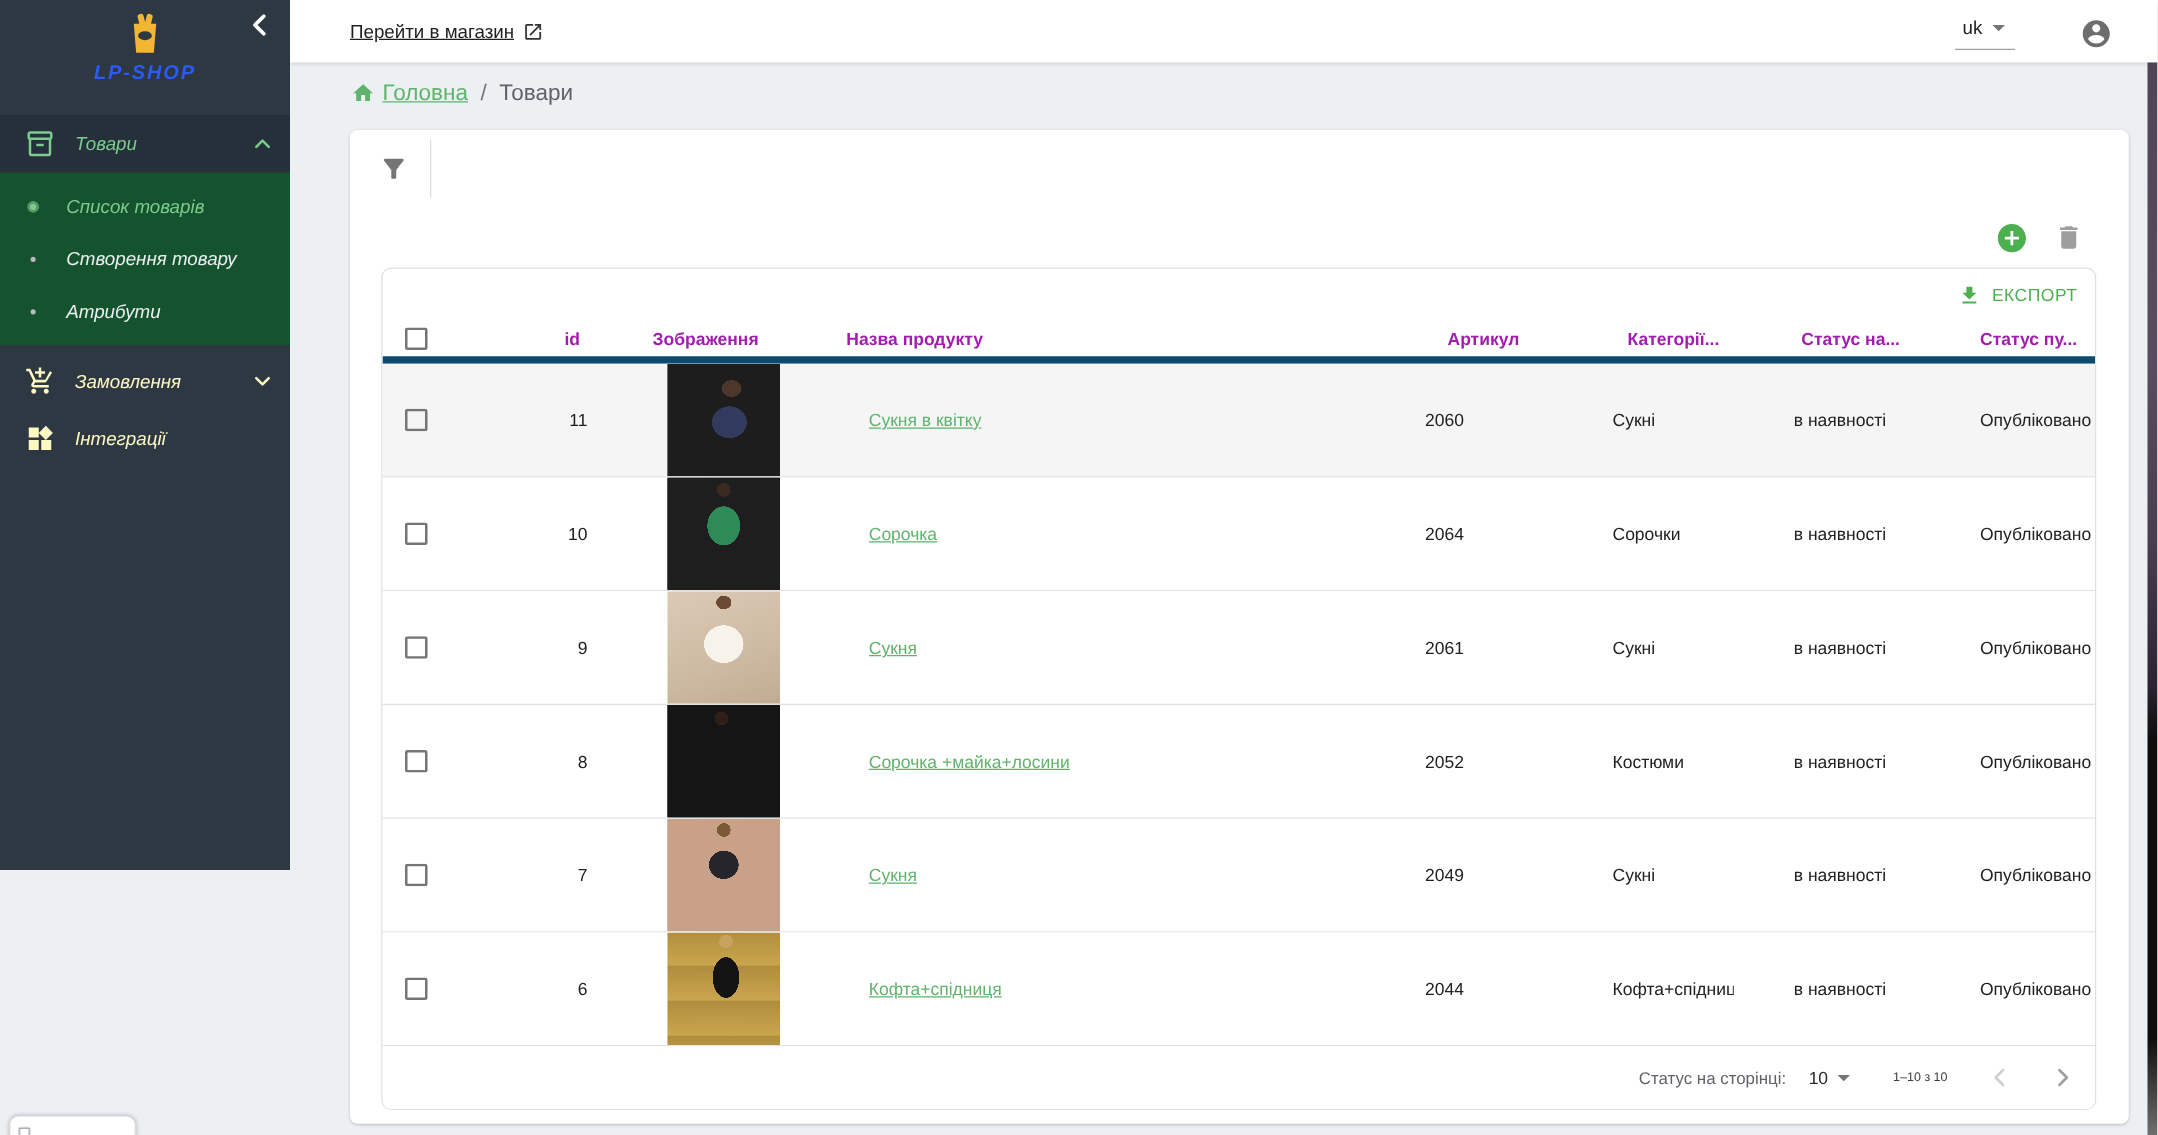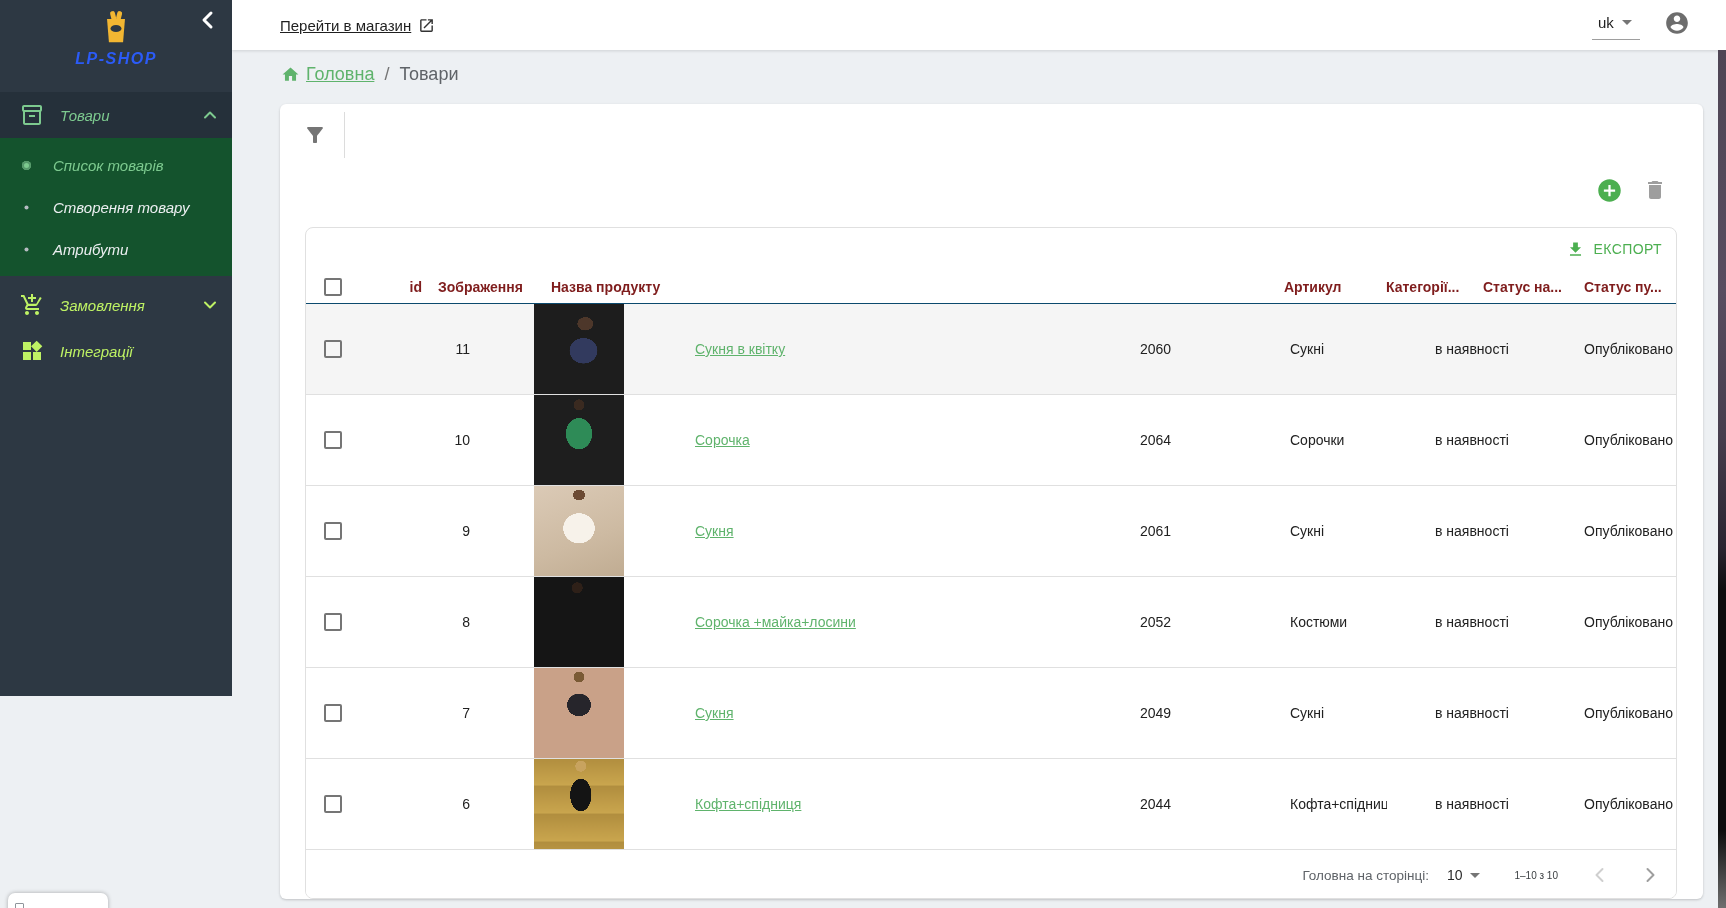--- a/index.html
+++ b/index.html
@@ -15,21 +15,21 @@
   .sidebar {
     width: 232px; height: 696px; flex: 0 0 232px;
     background: #2d3843; color: #e8ecef; position: relative; z-index: 5; font-style: italic;
   }
   .logo-block { height: 92px; position: relative; padding-top: 8px; }
   .logo-bag { display: block; margin: 0 auto; }
   .logo-text { text-align: center; color: #2b5bf7; font-weight: bold; font-size: 16px; letter-spacing: 1.5px; margin-top: 2px; }
   .collapse-btn { position: absolute; top: 8px; right: 12px; width: 24px; height: 24px; cursor: pointer; color: #ffffff; }
   .nav-item {
     height: 46px; display: flex; align-items: center;
-    padding: 0 12px 0 20px; cursor: pointer; font-size: 15px; color: #bef264;
+    padding: 0 12px 0 20px; cursor: pointer; font-size: 15px; color: #fef9c3;
   }
   .nav-item .mi { width: 24px; height: 24px; margin-right: 16px; flex: 0 0 24px; }
   .nav-item .nav-label { flex: 1 1 auto; }
   .nav-item .chev { width: 20px; height: 20px; flex: 0 0 20px; }
   .nav-item.parent-open { background: #25303a; color: #7dca8f; }
   .submenu { background: #14532d; padding: 6px 0; }
   .sub-item {
     height: 42px; display: flex; align-items: center; padding-left: 22px;
     font-size: 15px; color: #eceff1; cursor: pointer;
   }
@@ -39,21 +39,21 @@
 
   
   .main { flex: 1 1 auto; display: flex; flex-direction: column; position: relative; }
 
   .topbar {
     height: 50px; background: #ffffff; display: flex; align-items: center;
     padding: 0 36px 0 48px; box-shadow: 0 1px 3px rgba(0,0,0,0.13); position: relative; z-index: 4;
   }
   .shop-link { display: flex; align-items: center; gap: 7px; color: #1f1f1f; font-size: 15px; text-decoration: underline; cursor: pointer; }
   .shop-link .mi { width: 17px; height: 17px; color: #333; }
-  .topbar-right { margin-left: auto; display: flex; align-items: flex-start; gap: 24px; }
+  .topbar-right { margin-left: auto; display: flex; align-items: flex-end; gap: 52px; }
   .lang-select { display: flex; align-items: center; gap: 8px; padding: 4px 2px 8px 6px; border-bottom: 1px solid #9e9e9e; cursor: pointer; font-size: 15px; color: #212121; min-width: 48px; }
   .lang-select .caret { width: 0; height: 0; border-left: 5px solid transparent; border-right: 5px solid transparent; border-top: 5px solid #757575; }
   .avatar-btn { width: 26px; height: 26px; color: #6d6d6d; cursor: pointer; }
 
   .breadcrumb-bar { height: 48px; display: flex; align-items: center; padding-left: 281px; padding-left: 49px; font-size: 18px; color: #5f6368; }
   .crumb-home { display: flex; align-items: center; gap: 6px; color: #5fb36c; cursor: pointer; }
   .crumb-home .mi { width: 19px; height: 19px; }
   .crumb-link { color: #5fb36c; text-decoration: underline; cursor: pointer; }
   .crumb-sep { margin: 0 10px; color: #757575; }
   .crumb-current { color: #5f6368; }
@@ -66,27 +66,27 @@
   }
   .filter-bar { height: 62px; display: flex; align-items: center; padding-left: 23px; flex: 0 0 62px; }
   .filter-btn { width: 24px; height: 24px; color: #757575; cursor: pointer; }
   .vdivider { width: 1px; height: 46px; background: #dcdcdc; margin-left: 17px; }
 
   .actions-bar { height: 48px; display: flex; align-items: center; justify-content: flex-end; gap: 20px; padding-right: 36px; flex: 0 0 48px; }
   .add-btn { width: 27px; height: 27px; color: #4caf50; cursor: pointer; }
   .trash-btn { width: 24px; height: 24px; color: #9e9e9e; cursor: pointer; }
 
   
-  .table-card { margin: 13px 26px 0 25px; border: 1px solid #e0e0e0; border-radius: 8px; background: #fff; overflow: hidden; }
+  .table-card { margin: 0 26px 0 25px; border: 1px solid #e0e0e0; border-radius: 8px; background: #fff; overflow: hidden; }
   .export-row { height: 42px; display: flex; align-items: center; justify-content: flex-end; padding-right: 14px; }
   .export-btn { display: flex; align-items: center; gap: 9px; color: #4caf50; font-size: 14px; letter-spacing: 0.4px; cursor: pointer; font-weight: normal; }
   .export-btn .mi { width: 19px; height: 19px; }
 
   .tgrid { display: grid; grid-template-columns: 52px 68px 125px 1fr 102px 97px 101px 92px; align-items: center; }
-  .thead { height: 34px; border-bottom: 1px solid #0c4a6e; font-weight: bold; font-size: 14px; color: #7f1d1d; }
+  .thead { height: 34px; border-bottom: 6px solid #0c4a6e; font-weight: bold; font-size: 14px; color: #a21caf; gap: 42px; }
   .trow { height: 91px; border-bottom: 1px solid #e0e0e0; font-size: 14px; background: #fff; gap: 48px; }
   .trow.highlight { background: #f5f5f5; }
   .trow:last-child { height: 79px; border-bottom: 1px solid #e0e0e0; }
   .cell { white-space: nowrap; overflow: hidden; }
   .c-check { padding-left: 18px; }
   .c-id { text-align: right; padding-right: 4px; }
   .c-img { padding-left: 12px; }
   .cb { display: inline-block; width: 18px; height: 18px; border: 2px solid #757575; border-radius: 2px; background: transparent; cursor: pointer; vertical-align: middle; }
   .plink { color: #5fb36c; text-decoration: underline; cursor: pointer; }
 
@@ -347,21 +347,21 @@
             <div class="ph ph-5"></div>
           </div>
         <div class="cell"><a class="plink">Кофта+спідниця</a></div>
         <div class="cell">2044</div>
         <div class="cell">Кофта+спідниц</div>
         <div class="cell">в наявності</div>
         <div class="cell">Опубліковано</div>
       </div>
 
       <div class="pagination">
-        <span class="rpp-label">Головна на сторінці:</span>
+        <span class="rpp-label">Статус на сторінці:</span>
         <span class="rpp-select">
           <span>10</span>
           <span class="caret"></span>
         </span>
         <span class="range-label">1–10 з 10</span>
         <svg class="page-btn prev" viewBox="0 0 24 24">
             <path fill="none" stroke="currentColor" stroke-width="2" stroke-linecap="round" stroke-linejoin="round" d="M14.5 6 L8.5 12 L14.5 18"></path>
           </svg>
         <svg class="page-btn next" viewBox="0 0 24 24">
             <path fill="none" stroke="currentColor" stroke-width="2" stroke-linecap="round" stroke-linejoin="round" d="M9.5 6 L15.5 12 L9.5 18"></path>

